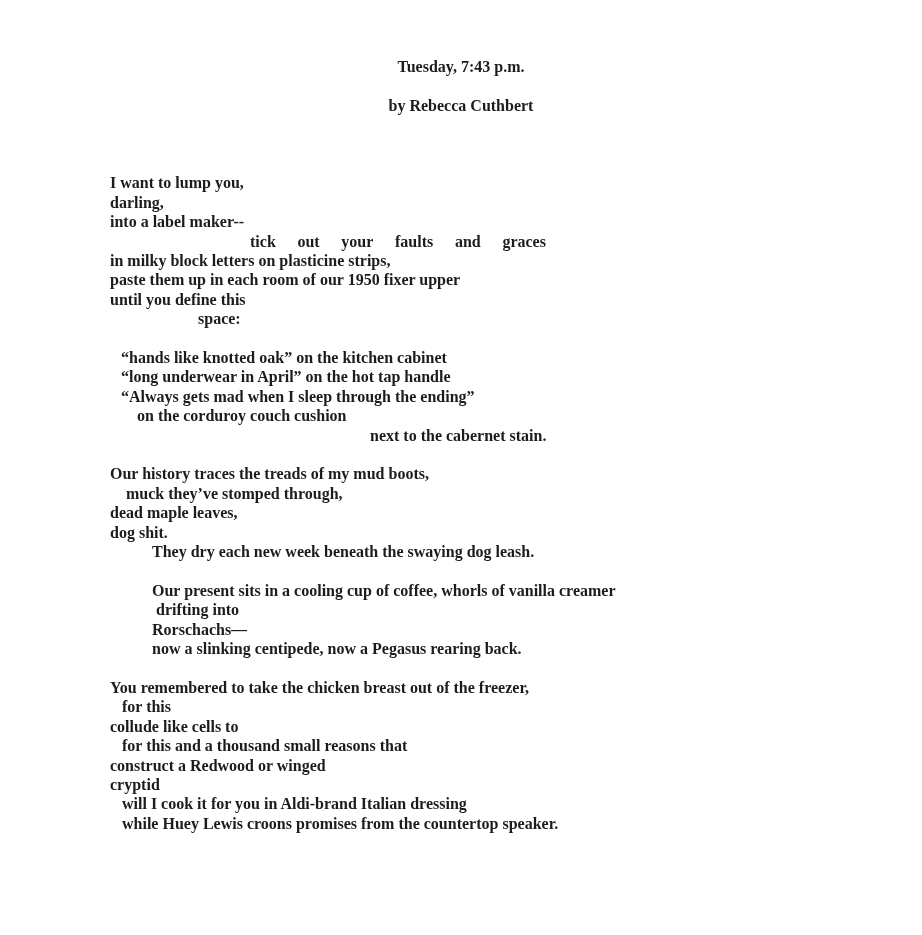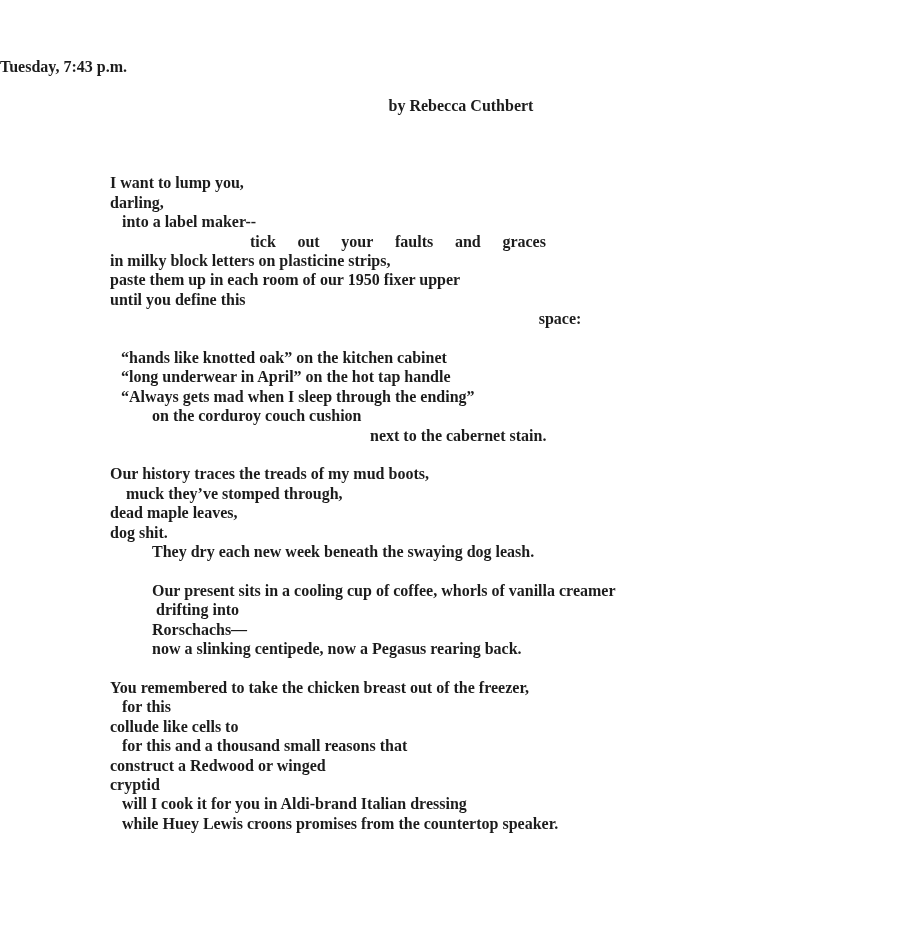--- a/index.html
+++ b/index.html
@@ -17,21 +17,21 @@
     color: #1c1c1c;
   }
   .page {
     position: relative;
     width: 922px;
     height: 935px;
     padding-top: 57px;
     box-sizing: border-box;
   }
   .title {
-    text-align: left;
+    text-align: center;
     font-weight: bold;
   }
   .byline {
     text-align: center;
     font-weight: bold;
     margin-top: 19.4px; 
   }
   .poem {
     margin-top: 58.2px; 
     margin-left: 110px;
@@ -54,39 +54,39 @@
 </head>
 <body>
 
 <div class="page">
   <div class="title">Tuesday, 7:43 p.m.</div>
   <div class="byline">by Rebecca Cuthbert</div>
   <div class="poem" id="poem">
       <div class="stanza">
         <div class="line" style="margin-left: 0px;">I want to lump you,</div>
         <div class="line" style="margin-left: 0px;">darling,</div>
-        <div class="line" style="margin-left: 12px;">into a label maker--</div>
+        <div class="line" style="">into a label maker--</div>
         <div class="line spread" style="margin-left: 140px;">
           <span>tick</span>
           <span>out</span>
           <span>your</span>
           <span>faults</span>
           <span>and</span>
           <span>graces</span>
         </div>
         <div class="line" style="margin-left: 0px;">in milky block letters on plasticine strips,</div>
         <div class="line" style="margin-left: 0px;">paste them up in each room of our 1950 fixer upper</div>
         <div class="line" style="margin-left: 0px;">until you define this</div>
-        <div class="line" style="margin-left: 88px; text-align: center;">space:</div>
+        <div class="line" style="margin-left: 88px;">space:</div>
       </div>
       <div class="stanza">
         <div class="line" style="margin-left: 11px;">“hands like knotted oak” on the kitchen cabinet</div>
         <div class="line" style="margin-left: 11px;">“long underwear in April” on the hot tap handle</div>
         <div class="line" style="margin-left: 11px;">“Always gets mad when I sleep through the ending”</div>
-        <div class="line" style="margin-left: 42px;">on the corduroy couch cushion</div>
+        <div class="line" style="margin-left: 27px;">on the corduroy couch cushion</div>
         <div class="line" style="margin-left: 260px;">next to the cabernet stain.</div>
       </div>
       <div class="stanza">
         <div class="line" style="margin-left: 0px;">Our history traces the treads of my mud boots,</div>
         <div class="line" style="margin-left: 16px;">muck they’ve stomped through,</div>
         <div class="line" style="margin-left: 0px;">dead maple leaves,</div>
         <div class="line" style="margin-left: 0px;">dog shit.</div>
         <div class="line" style="margin-left: 42px;">They dry each new week beneath the swaying dog leash.</div>
       </div>
       <div class="stanza">

